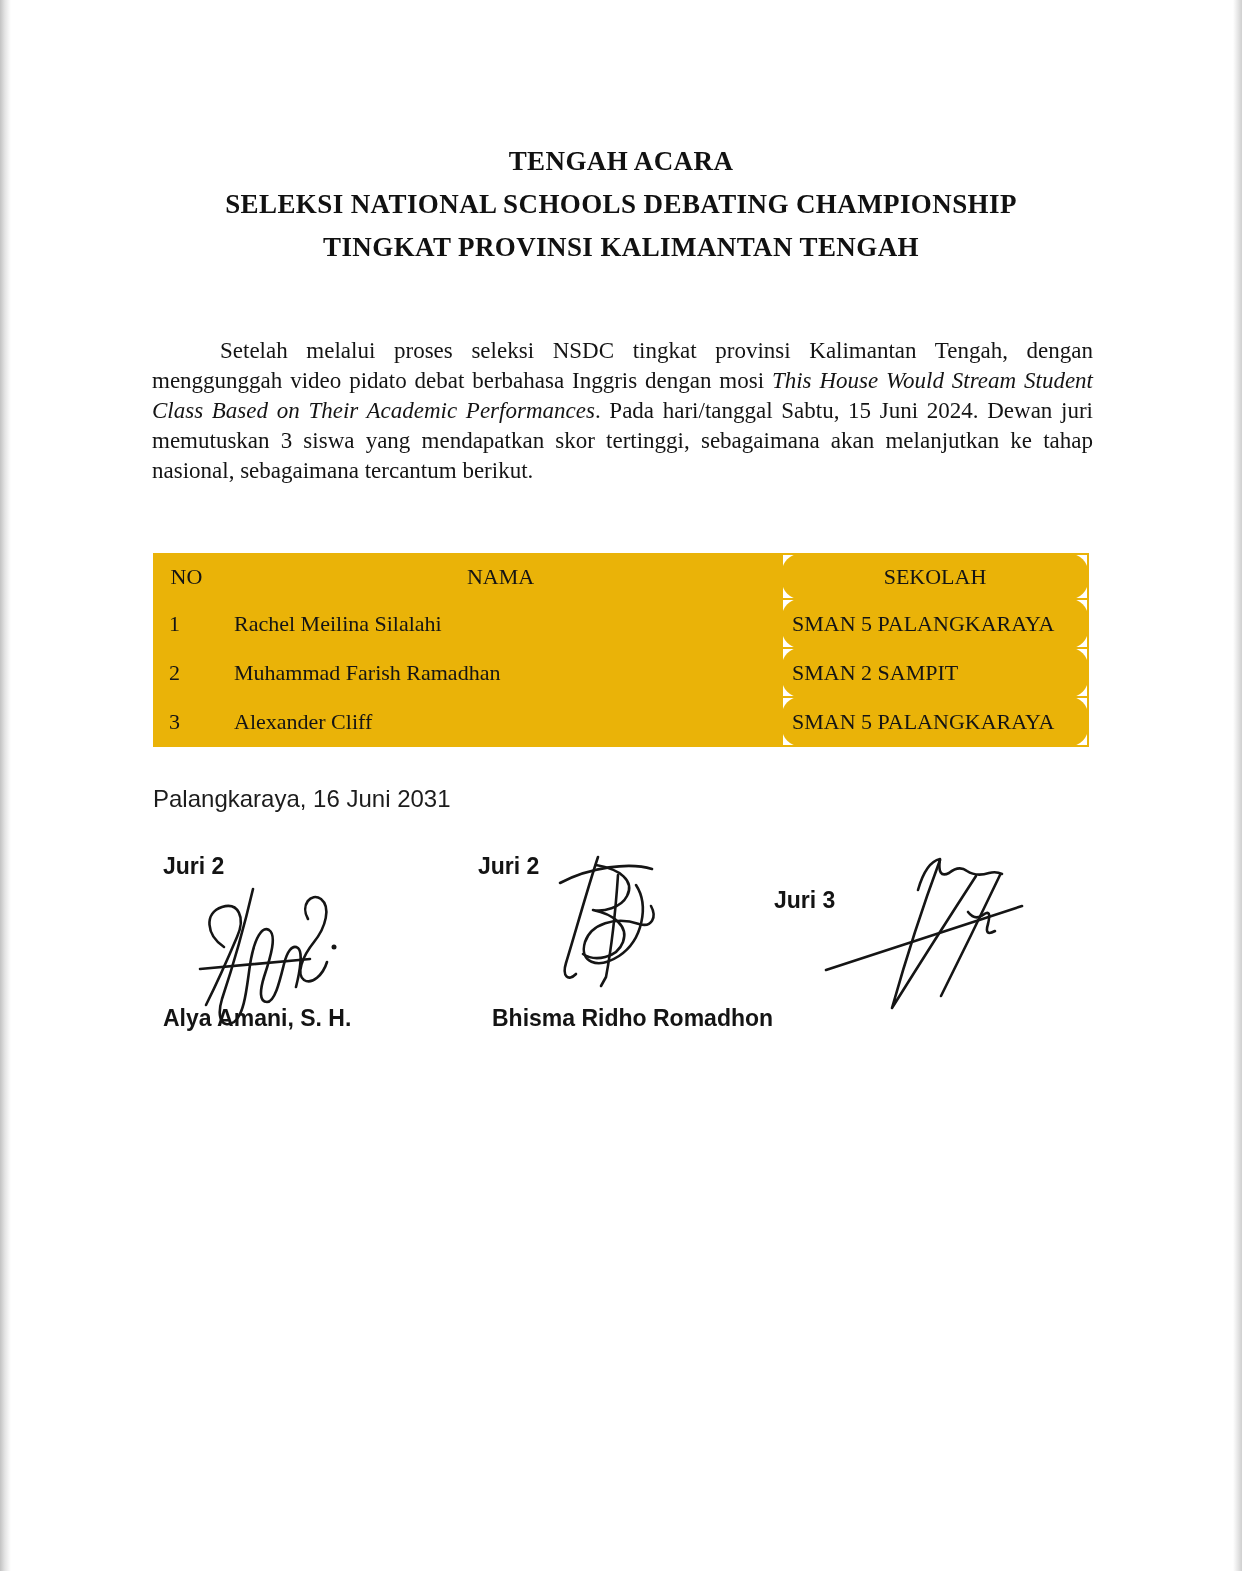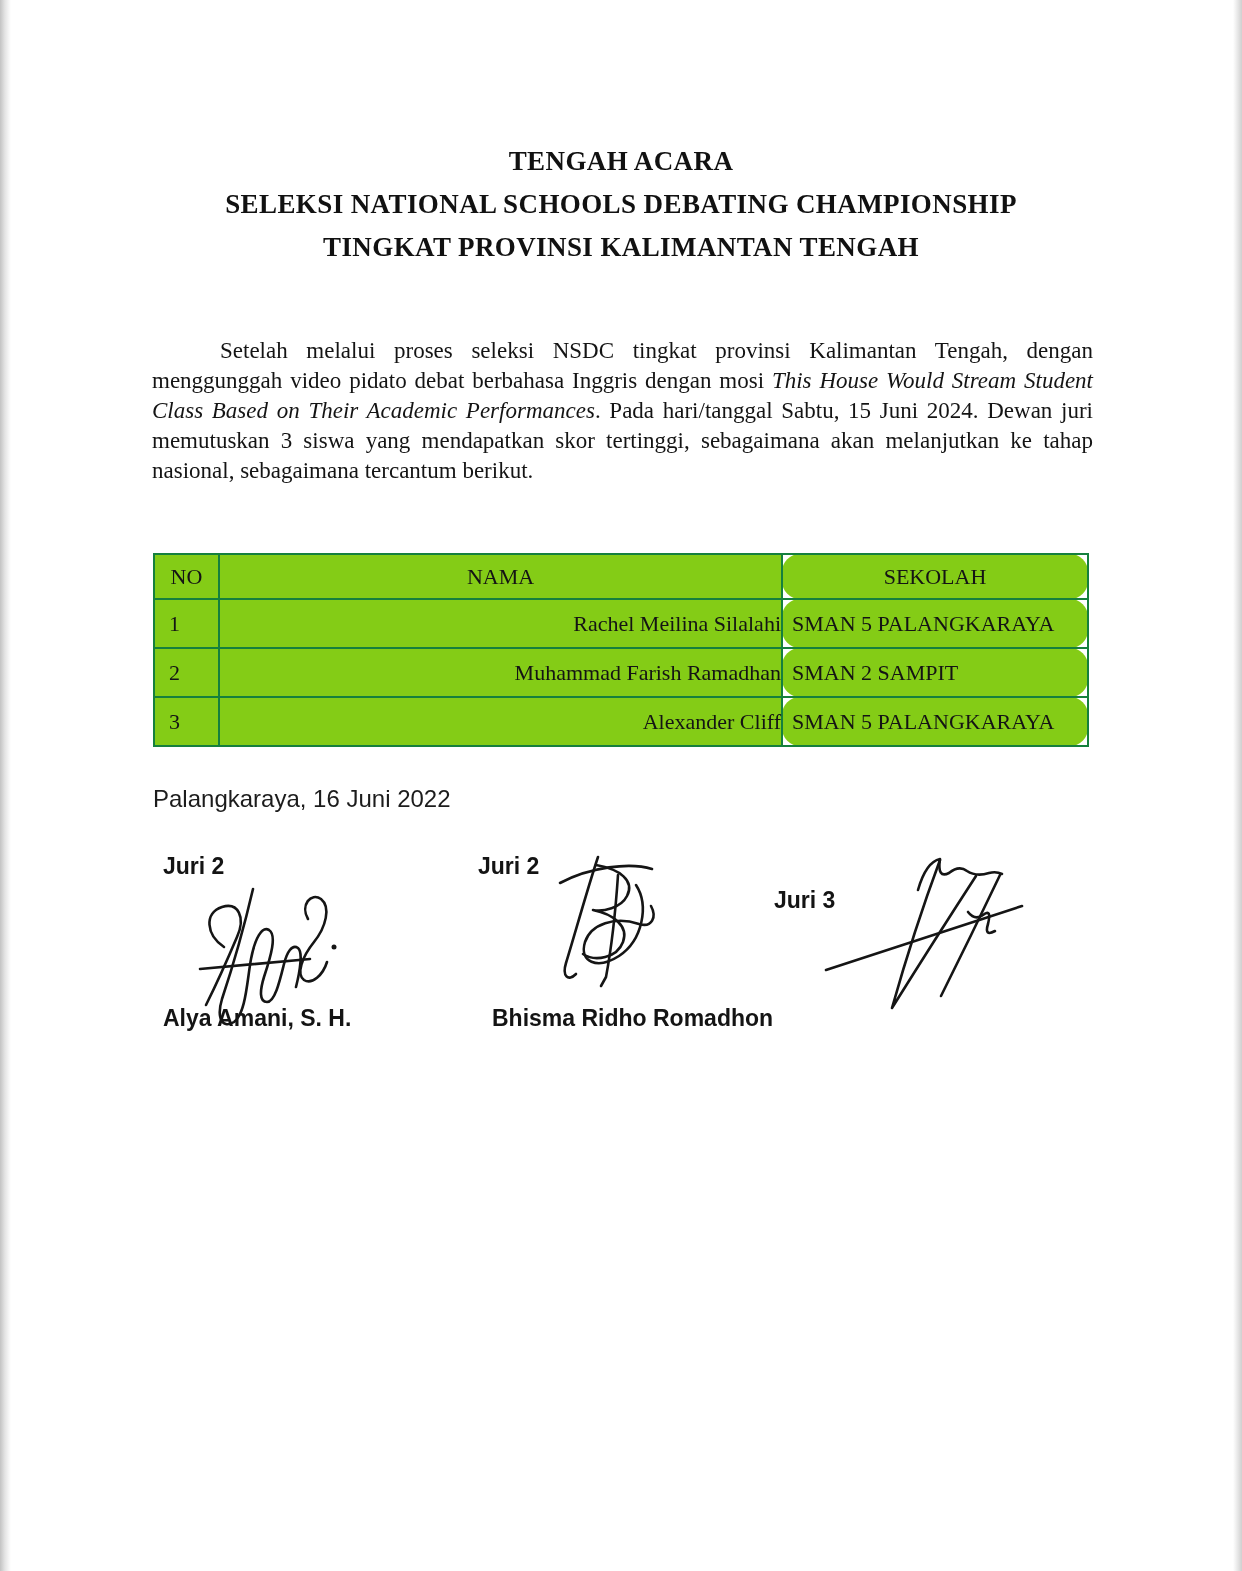--- a/index.html
+++ b/index.html
@@ -39,28 +39,28 @@
   }
   .results-table {
     position:absolute; left:153px; top:553px;
     border-collapse:collapse;
     table-layout:fixed;
     width:934px;
     font-size:22px;
     color:#141414;
   }
   .results-table td {
-    border:2px solid #15803d;
+    border:2px solid #eab308;
     vertical-align:middle;
-    background:#84cc16;
+    background:#eab308;
   }
   .results-table .hdr td { height:45px; text-align:center; }
   .results-table .row td { height:49px; }
   .col-no    { width:65px; }
-  .col-nama  { width:563px;text-align:right; }
+  .col-nama  { width:563px; }
   .col-sek   { width:306px;border-radius:18px; }
   .row .col-no   { padding-left:14px; }
   .row .col-nama { padding-left:14px; }
   .row .col-sek  { padding-left:9px; }
   .place-date {
     position:absolute; left:153px; top:785px;
     font-family:"Liberation Sans", sans-serif;
     font-size:24px;
     color:#1c1c1c;
   }
@@ -116,21 +116,21 @@
         <td class="col-sek">SMAN 2 SAMPIT</td>
       </tr>
       <tr class="row">
         <td class="col-no">3</td>
         <td class="col-nama">Alexander Cliff</td>
         <td class="col-sek">SMAN 5 PALANGKARAYA</td>
       </tr>
     </tbody>
   </table>
 
-  <div class="place-date">Palangkaraya, 16 Juni 2022</div>
+  <div class="place-date">Palangkaraya, 16 Juni 2031</div>
 
   <div class="juri-label" style="left:163px;">Juri 2</div>
   <div class="juri-label" style="left:478px;">Juri 2</div>
   <div class="juri-label" style="left:774px;margin-top:34px;">Juri 3</div>
 
   <svg class="sig" style="left:190px; top:883px;" width="150" height="148" viewBox="0 0 150 148">
     <path d="M34,64 C16,52 14,30 32,24 C48,19 56,34 47,54 C36,80 22,110 16,122"></path>
     <path d="M63,6 C56,36 42,86 32,116 C26,136 33,146 44,139 C56,130 57,98 61,76 C65,55 72,43 79,47 C87,52 81,73 74,94 C70,107 69,119 77,119 C85,119 90,97 94,81 C97,69 102,61 108,65 C113,69 110,88 106,104"></path>
     <path d="M118,36 C110,22 121,9 131,16 C141,24 136,44 124,59 C112,74 106,91 114,97 C122,102 133,92 137,79"></path>
     <circle cx="144" cy="64" r="2.5"></circle>

